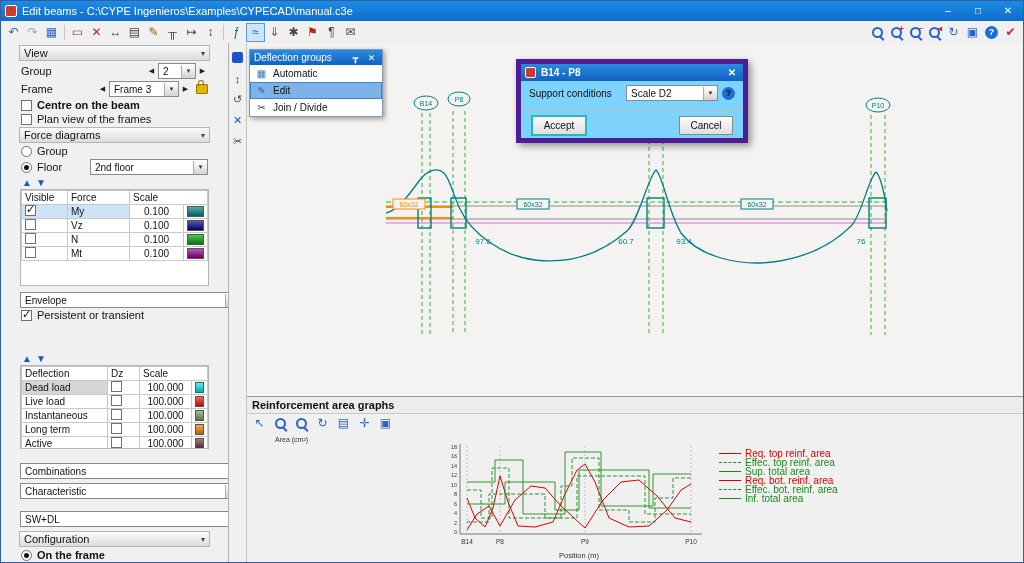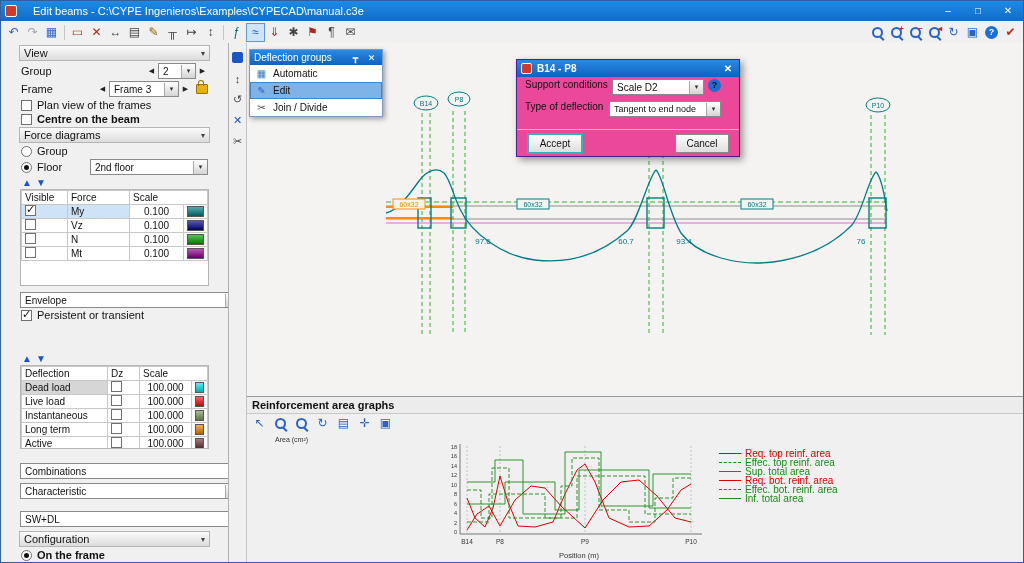--- a/index.html
+++ b/index.html
@@ -1,20 +1,20 @@
 <!DOCTYPE html>
 <html><head>
 <meta charset="utf-8">
 <style>
   html,body{margin:0;padding:0;background:#888}
   #app{position:relative;width:1024px;height:563px;background:#f0f0f0;overflow:hidden;
        font-family:"Liberation Sans",sans-serif;font-size:11px;color:#111;border:1px solid #2f5f9e;box-sizing:border-box}
   
   .titlebar{position:absolute;left:0;top:0;right:0;height:20px;background:linear-gradient(#1d8be4,#0f6ccb);
-            color:#fff;display:flex;align-items:center;padding-left:4px;gap:16px}
+            color:#fff;display:flex;align-items:center;padding-left:4px;gap:5px}
   .app-ico{width:12px;height:12px;background:#d03a2b;border:1px solid #fff;border-radius:2px;box-sizing:border-box}
   .t-title{font-size:11px;white-space:nowrap}
   .t-btns{margin-left:auto;display:flex;height:20px}
   .t-btn{width:30px;text-align:center;line-height:20px;font-size:10px;color:#fff}
   
   .toolbar{position:absolute;left:0;top:20px;right:0;height:22px;background:#f0f0f0;border-bottom:1px solid #cfcfcf;
            display:flex;align-items:center;padding:0 3px}
   .ti{width:19px;height:19px;display:flex;align-items:center;justify-content:center;font-size:12px;border:1px solid transparent;box-sizing:border-box;position:relative}
   .ti.active{background:#cfe4fa;border:1px solid #5b9bd5}
   .tsep{width:1px;height:15px;background:#c6c6c6;margin:0 3px}
@@ -63,25 +63,25 @@
   svg text{font-family:"Liberation Sans",sans-serif}
   
   .palette{position:absolute;left:2px;top:6px;width:132px;background:#fff;border:1px solid #7d9cbd;box-shadow:2px 2px 5px rgba(0,0,0,.35)}
   .pal-title{height:15px;background:linear-gradient(#2a8ae2,#0f62c0);color:#fff;font-size:10px;display:flex;align-items:center;padding:0 4px;gap:3px}
   .pal-btn{width:13px;text-align:center;font-size:9px;color:#fff}
   .pal-title .grow{flex:1}
   .pal-item{height:17px;display:flex;align-items:center;gap:5px;padding:0 4px;font-size:10px;border:1px solid transparent;box-sizing:border-box}
   .pal-item.sel{background:#7eb3e8;border:1px solid #3f85cc}
   .pal-ic{width:13px;text-align:center;font-size:10px}
   
-  .dialog{position:absolute;left:269px;top:16px;width:222px;background:#ec4899;border:1px solid #4c1d95;box-shadow:3px 3px 7px rgba(0,0,0,.4)}
+  .dialog{position:absolute;left:269px;top:16px;width:222px;background:#7dd3fc;border:5px solid #4c1d95;box-shadow:3px 3px 7px rgba(0,0,0,.4)}
   .dlg-title{height:17px;background:linear-gradient(#2a8ae2,#0f62c0);color:#fff;font-size:10px;font-weight:bold;display:flex;align-items:center;gap:5px;padding:0 4px}
   .dlg-ico{width:11px;height:11px;background:#d03a2b;border:1px solid #fff;border-radius:2px;box-sizing:border-box;flex:none}
   .dlg-close{margin-left:auto;width:14px;text-align:center;font-size:10px}
-  .dlg-row{display:flex;height:20px;padding:2px 18px 0 8px;font-size:10px}
+  .dlg-row{display:flex;align-items:center;height:20px;padding:2px 8px 0 8px;font-size:10px}
   .dlg-row .combo{margin-left:auto}
   .dlg-foot{border-top:1px solid #c2c2c2;margin-top:8px;height:26px;display:flex;align-items:center;padding:0 10px}
   .btn{height:17px;background:linear-gradient(#fdfdfd,#dedede);border:1px solid #8a8a8a;font-size:10px;display:flex;align-items:center;justify-content:center;width:52px}
   .btn.accept{border:2px solid #2ab7b7}
   
   .bottom{position:absolute;left:246px;top:395px;width:778px;height:168px;background:#f0f0f0;border-top:1px solid #9a9a9a;box-sizing:border-box}
   .bp-header{height:16px;display:flex;align-items:center;padding:0 5px;font-weight:bold;font-size:11px;background:#ececec;border-bottom:1px solid #c8c8c8}
   .bp-tools{height:18px;display:flex;align-items:center;gap:2px;padding:0 3px}
   .legend{position:absolute;left:472px;top:52px;font-size:10px;line-height:9px}
   .leg-row{display:flex;align-items:center;gap:4px;height:9px}
@@ -172,25 +172,25 @@
         <span class="combo" style="width:70px">
           <span>Frame 3</span>
           <span class="ca">▾</span>
         </span>
         <span class="arrbtn">▶</span>
         <span class="lock"></span>
       </span>
     </div>
     <div class="row small">
       <span class="cb"></span>
-      <span>Plan view of the frames</span>
+      <span class="bold">Centre on the beam</span>
     </div>
     <div class="row small">
       <span class="cb"></span>
-      <span class="bold">Centre on the beam</span>
+      <span>Plan view of the frames</span>
     </div>
     <div class="sec">
       <span>Force diagrams</span>
       <span class="chev">▾</span>
     </div>
     <div class="row small">
       <span class="radio"></span>
       <span>Group</span>
     </div>
     <div class="row">
@@ -466,27 +466,20 @@
         <span class="dlg-close">✕</span>
       </div>
       <div class="dlg-row">
         <span>Support conditions</span>
         <span class="combo" style="width:92px">
           <span>Scale D2</span>
           <span class="ca">▾</span>
         </span>
         <span class="helpcirc" style="margin-left:4px;flex:none">?</span>
       </div>
-      <div class="dlg-row">
-        <span>Type of deflection</span>
-        <span class="combo" style="width:112px">
-          <span style="font-size:9px">Tangent to end node</span>
-          <span class="ca">▾</span>
-        </span>
-      </div>
       <div class="dlg-foot">
         <span class="btn accept">Accept</span>
         <span style="flex:1"></span>
         <span class="btn">Cancel</span>
       </div>
     </div>
   </div>
 
   <div class="bottom">
     <div class="bp-header">

